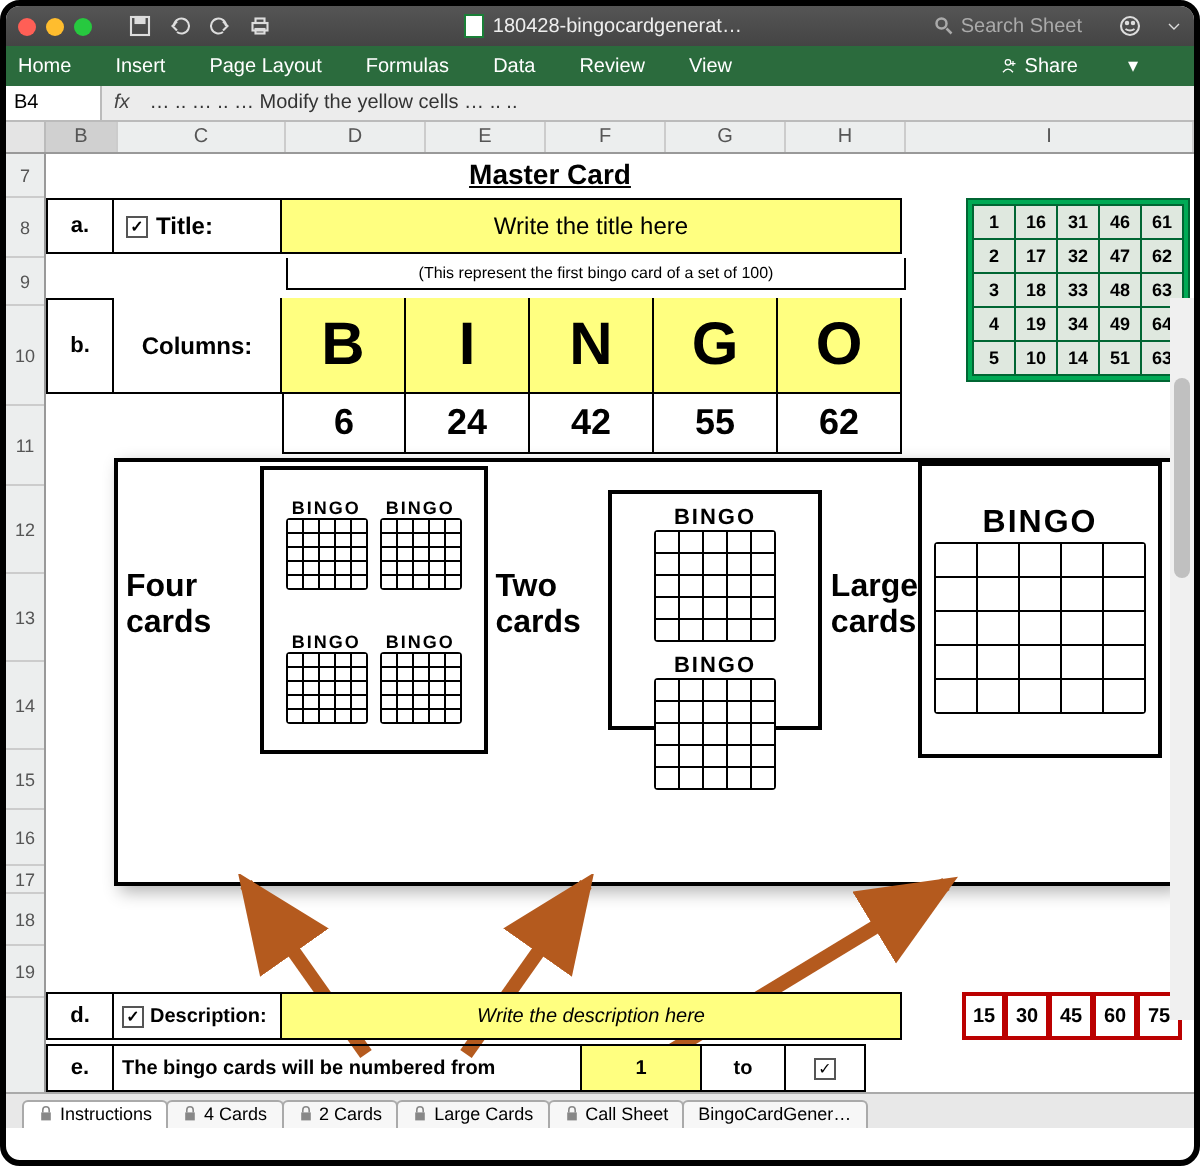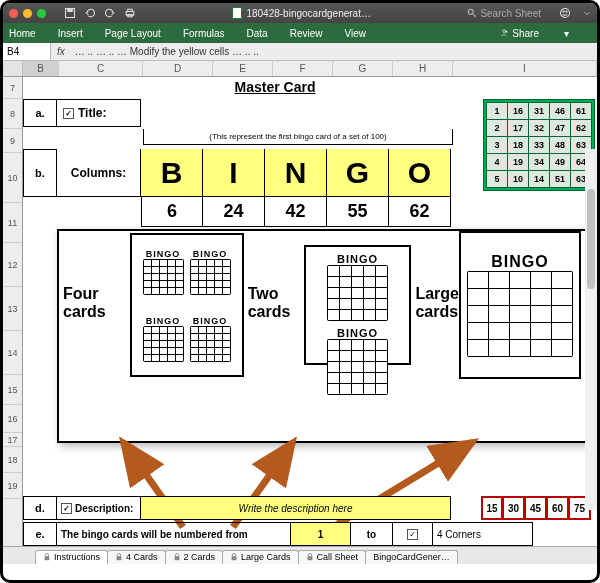--- a/index.html
+++ b/index.html
@@ -143,21 +143,21 @@
   .row19 { position:absolute; left:0; bottom:0; height:24px; display:flex; font-size:10px; }
   .row19 > div { border:1px solid #000; display:flex; align-items:center; padding:0 4px; }
   .row19 .alabel{width:34px;justify-content:center;font-weight:bold;}
   .row19 .txt{width:234px;border-left:none;font-weight:bold;}
   .row19 .num{width:60px;border-left:none;background:#ffff80;justify-content:center;font-weight:bold;}
   .row19 .to{width:42px;border-left:none;justify-content:center;font-weight:bold;}
   .row19 .chk{width:40px;border-left:none;justify-content:center;}
   .row19 .corners{width:100px;border-left:none;}
 
   
-  .sheettabs { height:18px; background:#e8e8e8; border-top:1px solid #aaa; display:flex; align-items:flex-end; font-size:9px; padding-left:32px; gap:0; overflow:hidden;}
+  .sheettabs { height:18px; background:#e8e8e8; border-top:1px solid #aaa; display:flex; align-items:flex-end; font-size:9px; padding-left:8px; gap:0; overflow:hidden;}
   .tab { background:#f7f7f7; border:1px solid #aaa; border-bottom:none; padding:1px 7px 2px; display:flex; align-items:center; gap:3px; border-radius:3px 3px 0 0; margin-right:-1px; white-space:nowrap;}
   .tab.active{background:#fff;}
   .lockic{width:8px;height:8px;}
 
   
   .statusbar { height:18px; background:#dcdcdc; border-top:1px solid #aaa; display:flex; align-items:center; font-size:9px; padding:0 6px; color:#444;margin-top:32px; }
   .statusbar .spacer{flex:1;}
   .viewbtns{display:flex;gap:1px;margin-right:10px;}
   .viewbtns div{width:18px;height:12px;border:1px solid #888;background:#fff;}
   .zoom{display:flex;align-items:center;gap:5px;}
@@ -277,20 +277,21 @@
 
   <div class="cells">
     <div class="mastercard-title">Master Card</div>
 
     <div class="row8">
       <div class="alabel">a.</div>
       <div class="chkcell">
         <div class="chkbox">✓</div>
         <span>Title:</span>
       </div>
+      <div class="titleinput">Write the title here</div>
     </div>
     <div class="row9note">(This represent the first bingo card of a set of 100)</div>
 
     <div class="row10">
       <div class="alabel">b.</div>
       <div class="collabel">Columns:</div>
       <div class="bingolrg">
         <div>B</div>
         <div>I</div>
         <div>N</div>
@@ -611,21 +612,20 @@
     </div>
 
     <div class="row19">
       <div class="alabel">e.</div>
       <div class="txt">The bingo cards will be numbered from</div>
       <div class="num">1</div>
       <div class="to">to</div>
       <div class="chk">
           <div class="chkbox">✓</div>
         </div>
-      <div class="corners">4 Corners</div>
     </div>
   </div>
 
   <div class="vscroll">
       <div class="th"></div>
     </div>
 </div>
 
 <div class="sheettabs">
   <div class="tab active">

